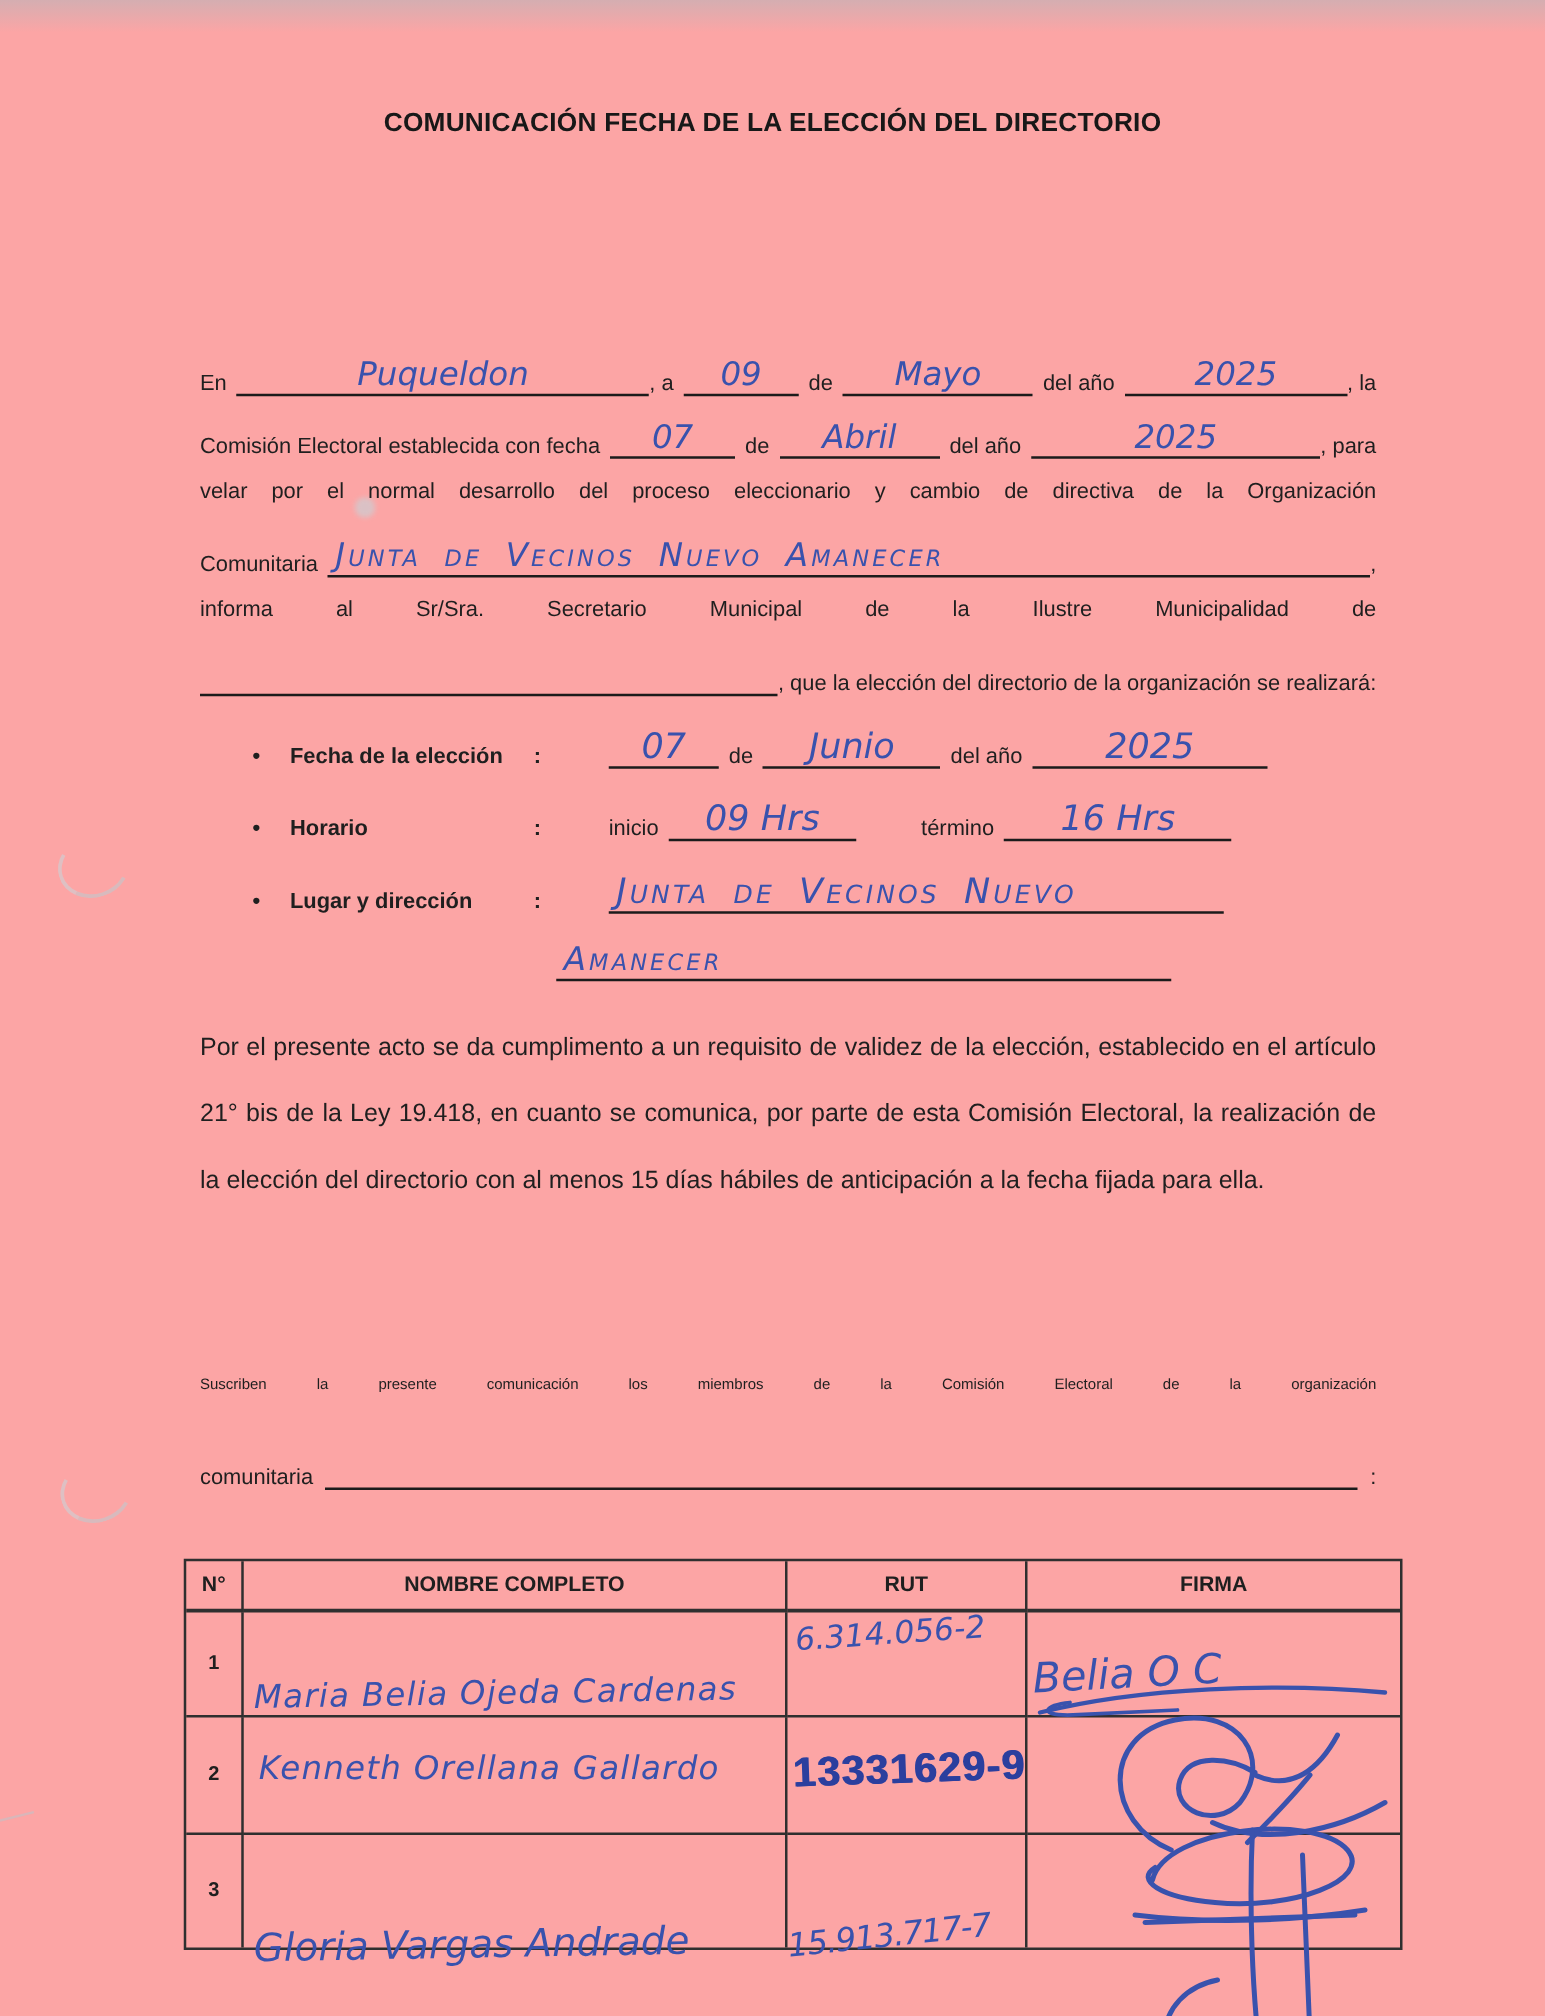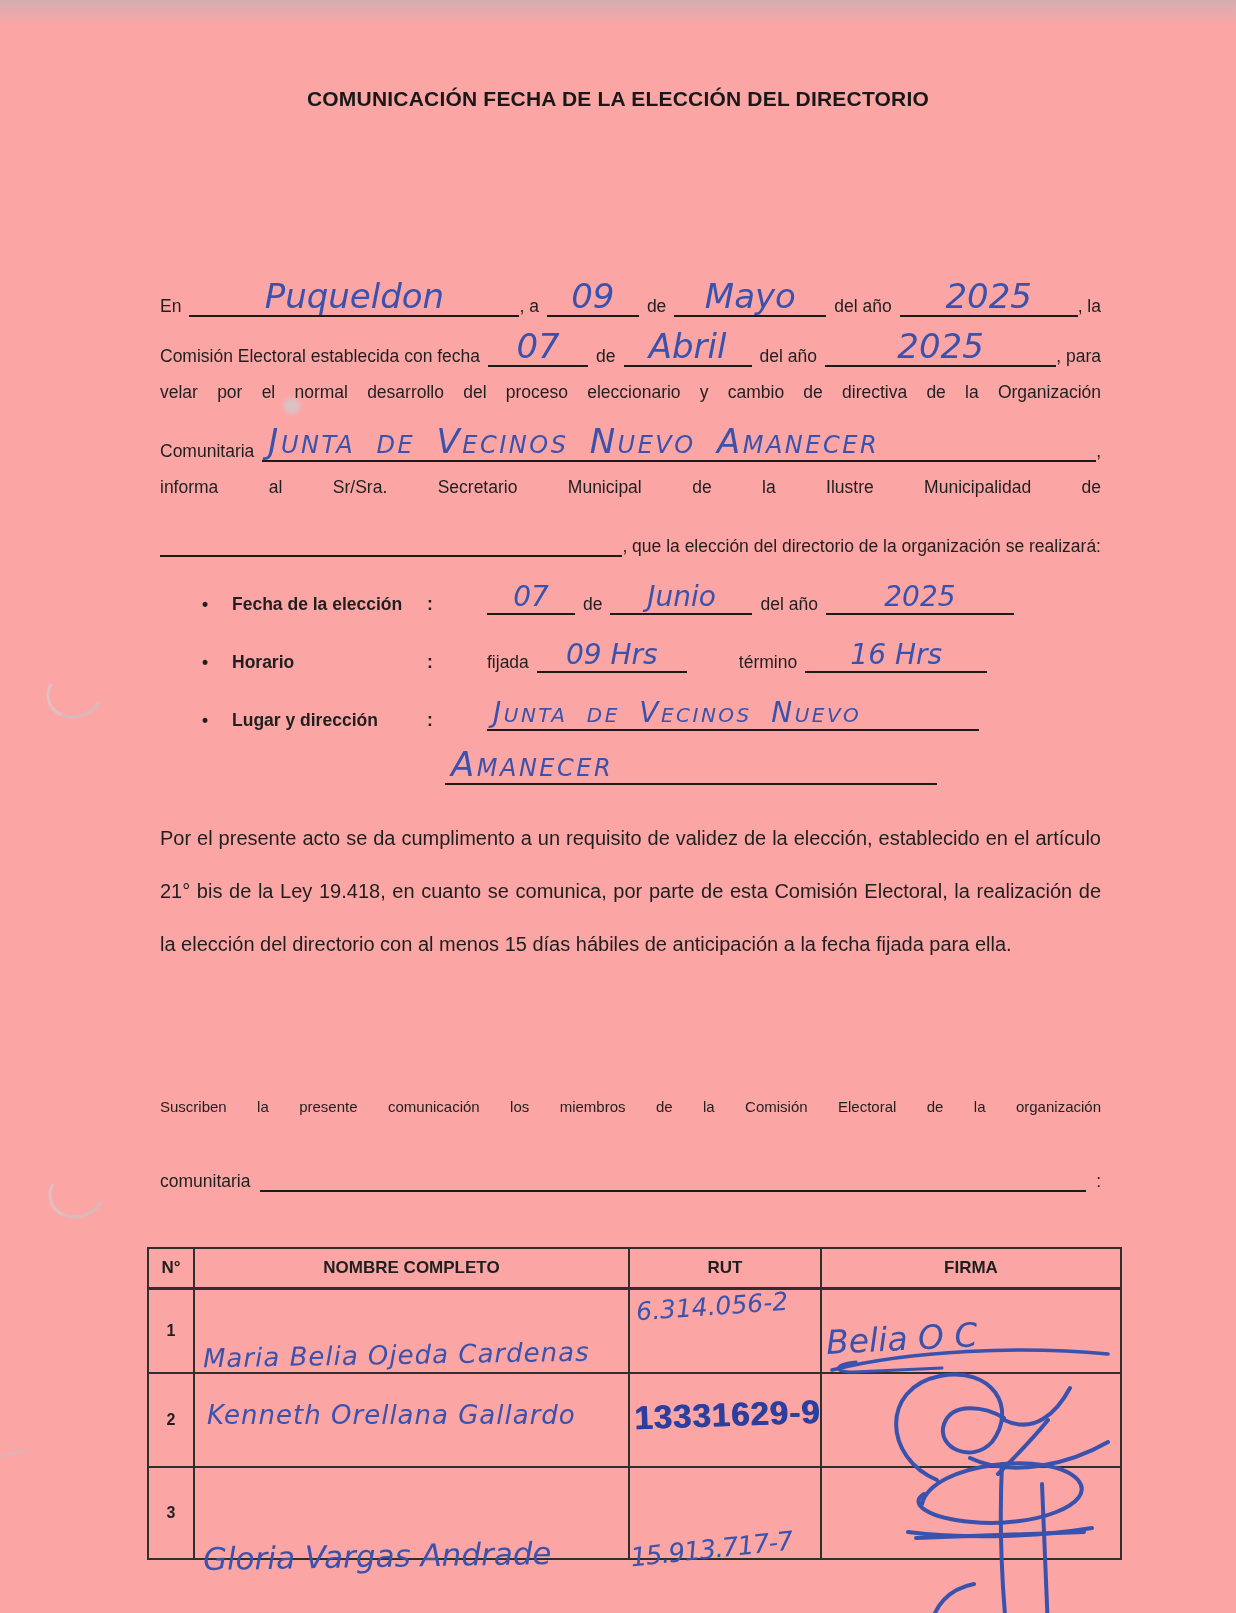--- a/index.html
+++ b/index.html
@@ -25,21 +25,21 @@
 
   .content{position:absolute;left:160px;width:941px;}
   .fline{display:flex;align-items:flex-end;height:45px;padding-bottom:5px;
     font-size:17.5px;white-space:nowrap;}
   .fline .gap{width:8px;flex:none;}
   .blank{flex:none;display:inline-block;position:relative;height:6px;
     border-bottom:2px solid #1b1b1b;}
   .blank.grow{flex:1 1 auto;}
   .hand{font-family:"DejaVu Sans",sans-serif;font-style:italic;color:#3952ad;}
   .blank .hand{position:absolute;left:0;right:0;bottom:2px;text-align:center;
-    font-size:34px;line-height:1;white-space:nowrap;}
+    font-size:26px;line-height:1;white-space:nowrap;}
   .blank .left{text-align:left;padding-left:6px;}
   .caps{font-variant:small-caps;letter-spacing:2.5px;word-spacing:8px;}
   .just{font-size:17.5px;text-align:justify;text-align-last:justify;height:45px;
     display:block;line-height:40px;}
 
   .p1{top:272px;}
   .bullets{position:absolute;left:160px;top:563px;width:941px;}
   .bullet{display:flex;align-items:flex-end;height:52px;padding-bottom:6px;
     font-size:17.5px;}
   .bullet .dot{flex:none;width:30px;padding-left:42px;font-weight:bold;}
@@ -48,21 +48,21 @@
   .bullet .colon{flex:none;width:60px;font-weight:bold;}
   .bullet .val{flex:1;display:flex;align-items:flex-end;white-space:nowrap;}
   .bullet .val .gap{width:8px;}
   .bullet .blank .hand{font-size:28px;}
   .cont-line{display:flex;align-items:flex-end;height:48px;padding-bottom:6px;
     margin-left:285px;}
 
   .p2{position:absolute;left:160px;top:812px;width:941px;font-size:20px;
     line-height:53px;text-align:justify;}
   .p3{position:absolute;left:160px;top:1082px;width:941px;}
-  .p3 .l1{font-size:15px;text-align:justify;text-align-last:justify;height:55px;
+  .p3 .l1{font-size:12px;text-align:justify;text-align-last:justify;height:55px;
     line-height:50px;}
   .p3 .l2{display:flex;align-items:flex-end;height:55px;padding-bottom:4px;
     font-size:17.5px;}
   .p3 .l2 .gap{width:10px;}
 
   .tbl{position:absolute;left:147px;top:1247px;width:971px;
     display:grid;grid-template-columns:46px 435px 192px 298px;
     border:2px solid #2f2f2f;}
   .cell{border-right:2px solid #2f2f2f;border-bottom:2px solid #2f2f2f;
     position:relative;overflow:visible;}
@@ -184,21 +184,21 @@
         <span class="blank" style="width:188px">
             <span class="hand">2025</span>
           </span>
       </span>
     </div>
     <div class="bullet">
       <span class="dot"></span>
       <span class="lbl">Horario</span>
       <span class="colon">:</span>
       <span class="val">
-        <span>fijada</span>
+        <span>inicio</span>
           <span class="gap"></span>
         <span class="blank" style="width:150px">
             <span class="hand">09 Hrs</span>
           </span>
         <span style="width:52px"></span>
         <span>término</span>
           <span class="gap"></span>
         <span class="blank" style="width:182px">
             <span class="hand">16 Hrs</span>
           </span>

